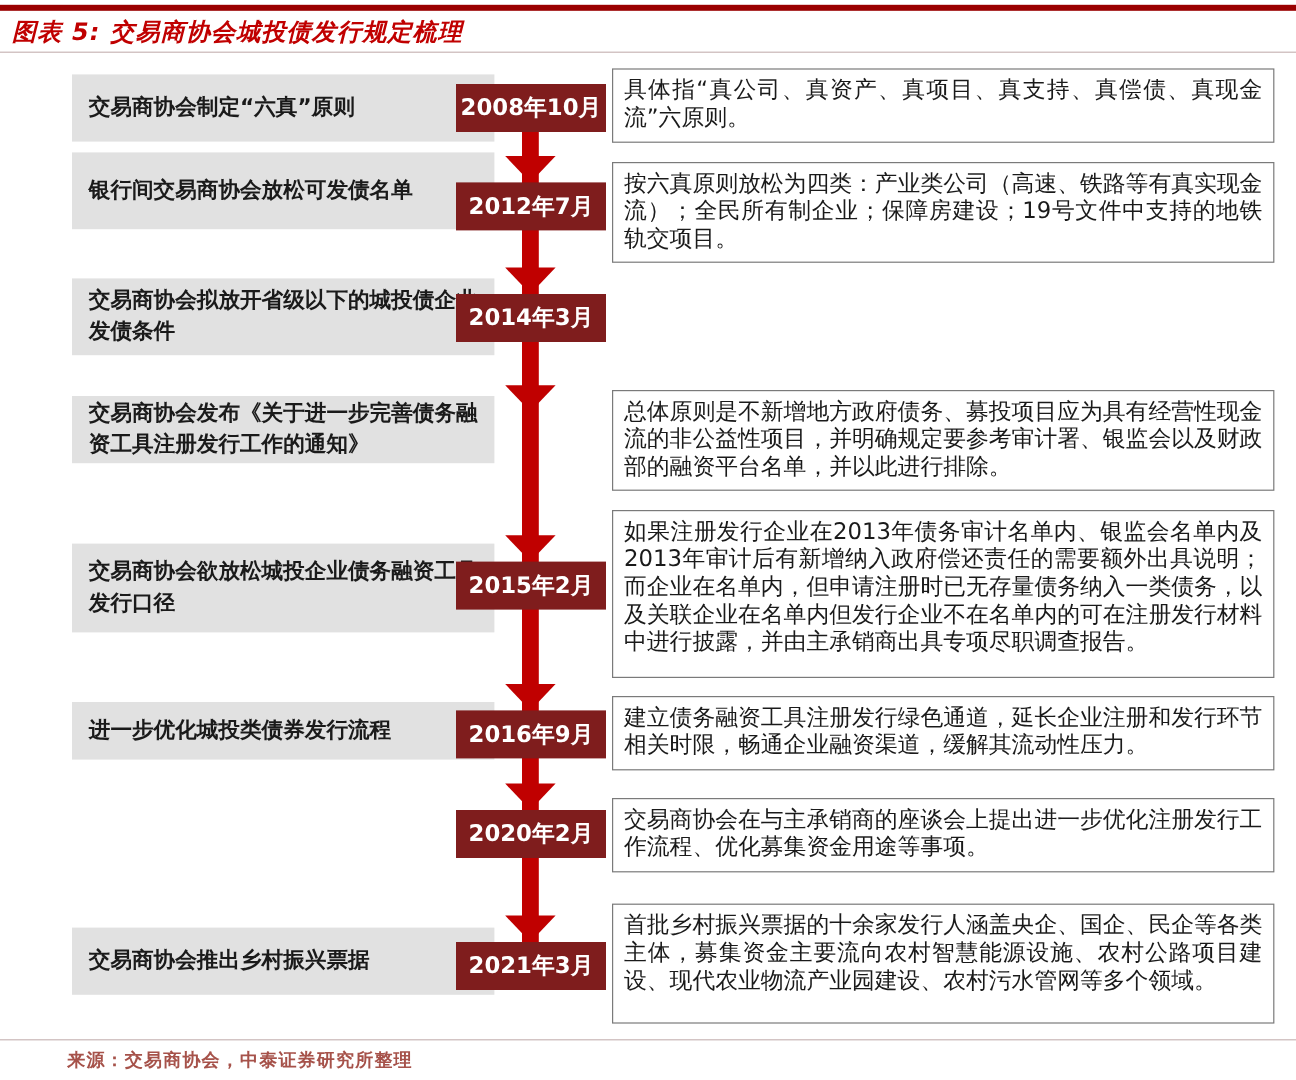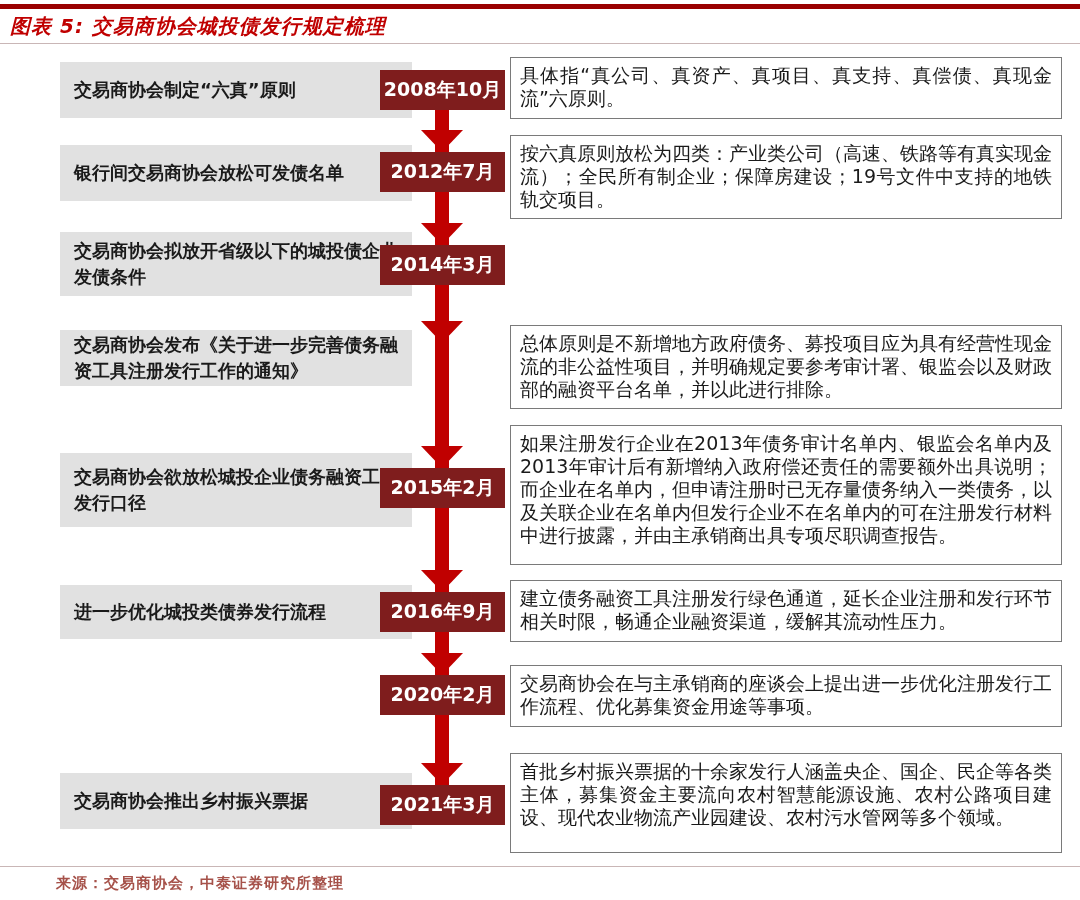--- a/index.html
+++ b/index.html
@@ -60,21 +60,21 @@
   <div class="event-box" style="top:62px;height:56px">
     <span>交易商协会制定“六真”原则</span>
   </div>
   <div class="date-box" style="top:70px">
     <span>2008年10月</span>
   </div>
   <div class="detail-box" style="top:57px;min-height:62px">
     <span>具体指“真公司、真资产、真项目、真支持、真偿债、真现金流”六原则。</span>
   </div>
 
-  <div class="event-box" style="top:145px;height:56px">
+  <div class="event-box" style="top:127px;height:64px">
     <span>银行间交易商协会放松可发债名单</span>
   </div>
   <div class="date-box" style="top:152px">
     <span>2012年7月</span>
   </div>
   <div class="detail-box" style="top:135px;min-height:84px">
     <span>按六真原则放松为四类：产业类公司（高速、铁路等有真实现金流）；全民所有制企业；保障房建设；19号文件中支持的地铁轨交项目。</span>
   </div>
 
   <div class="event-box" style="top:232px;height:64px">
@@ -94,21 +94,21 @@
   <div class="event-box" style="top:453px;height:74px">
     <span>交易商协会欲放松城投企业债务融资工具发行口径</span>
   </div>
   <div class="date-box" style="top:468px">
     <span>2015年2月</span>
   </div>
   <div class="detail-box" style="top:425px;min-height:140px">
     <span>如果注册发行企业在2013年债务审计名单内、银监会名单内及2013年审计后有新增纳入政府偿还责任的需要额外出具说明；而企业在名单内，但申请注册时已无存量债务纳入一类债务，以及关联企业在名单内但发行企业不在名单内的可在注册发行材料中进行披露，并由主承销商出具专项尽职调查报告。</span>
   </div>
 
-  <div class="event-box" style="top:585px;height:54px">
+  <div class="event-box" style="top:585px;height:48px">
     <span>进一步优化城投类债券发行流程</span>
   </div>
   <div class="date-box" style="top:592px">
     <span>2016年9月</span>
   </div>
   <div class="detail-box" style="top:580px;min-height:62px">
     <span>建立债务融资工具注册发行绿色通道，延长企业注册和发行环节相关时限，畅通企业融资渠道，缓解其流动性压力。</span>
   </div>
 
   <div class="date-box" style="top:675px">

